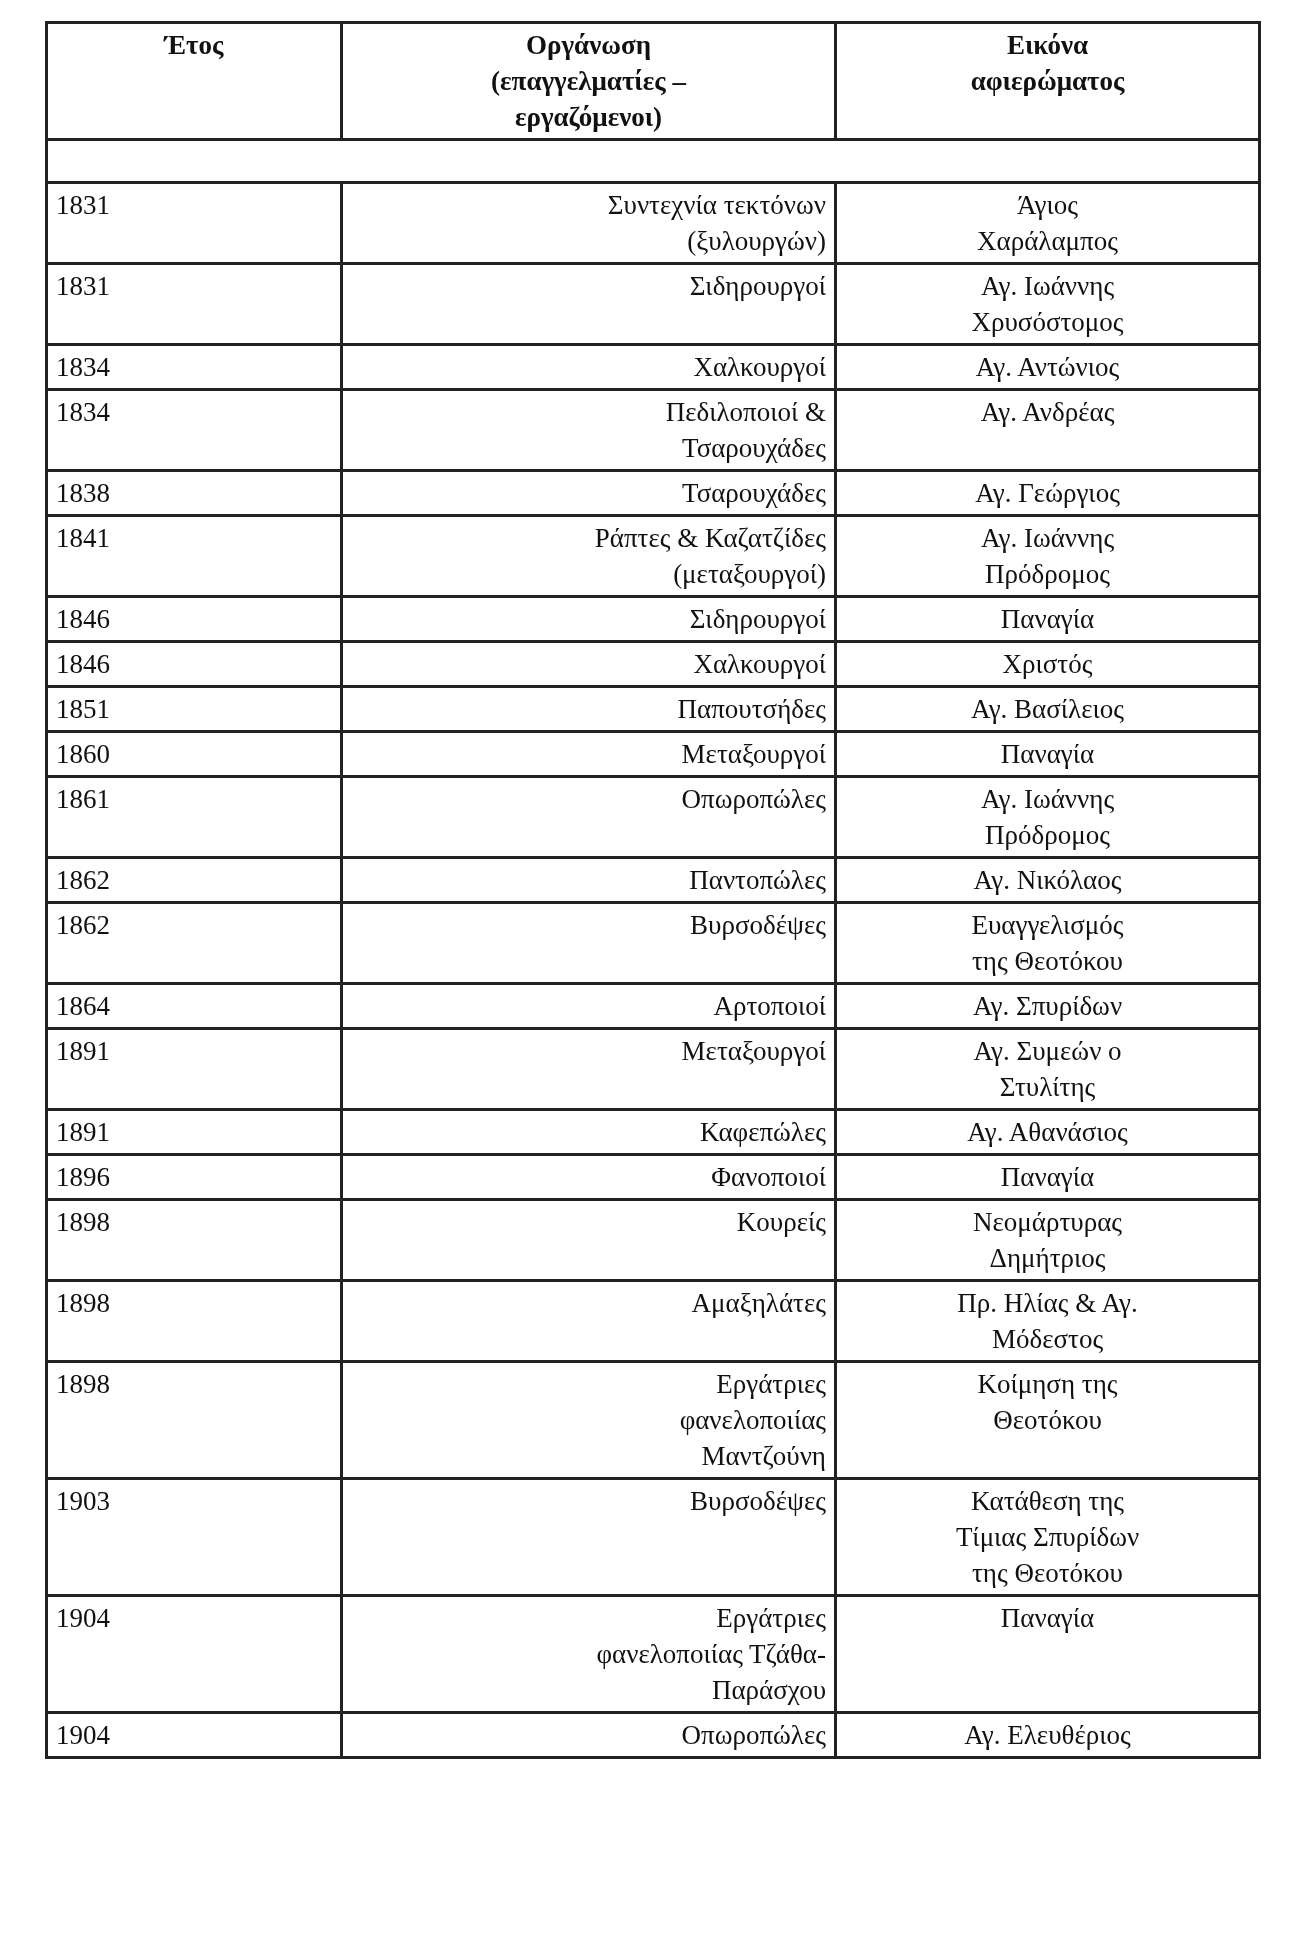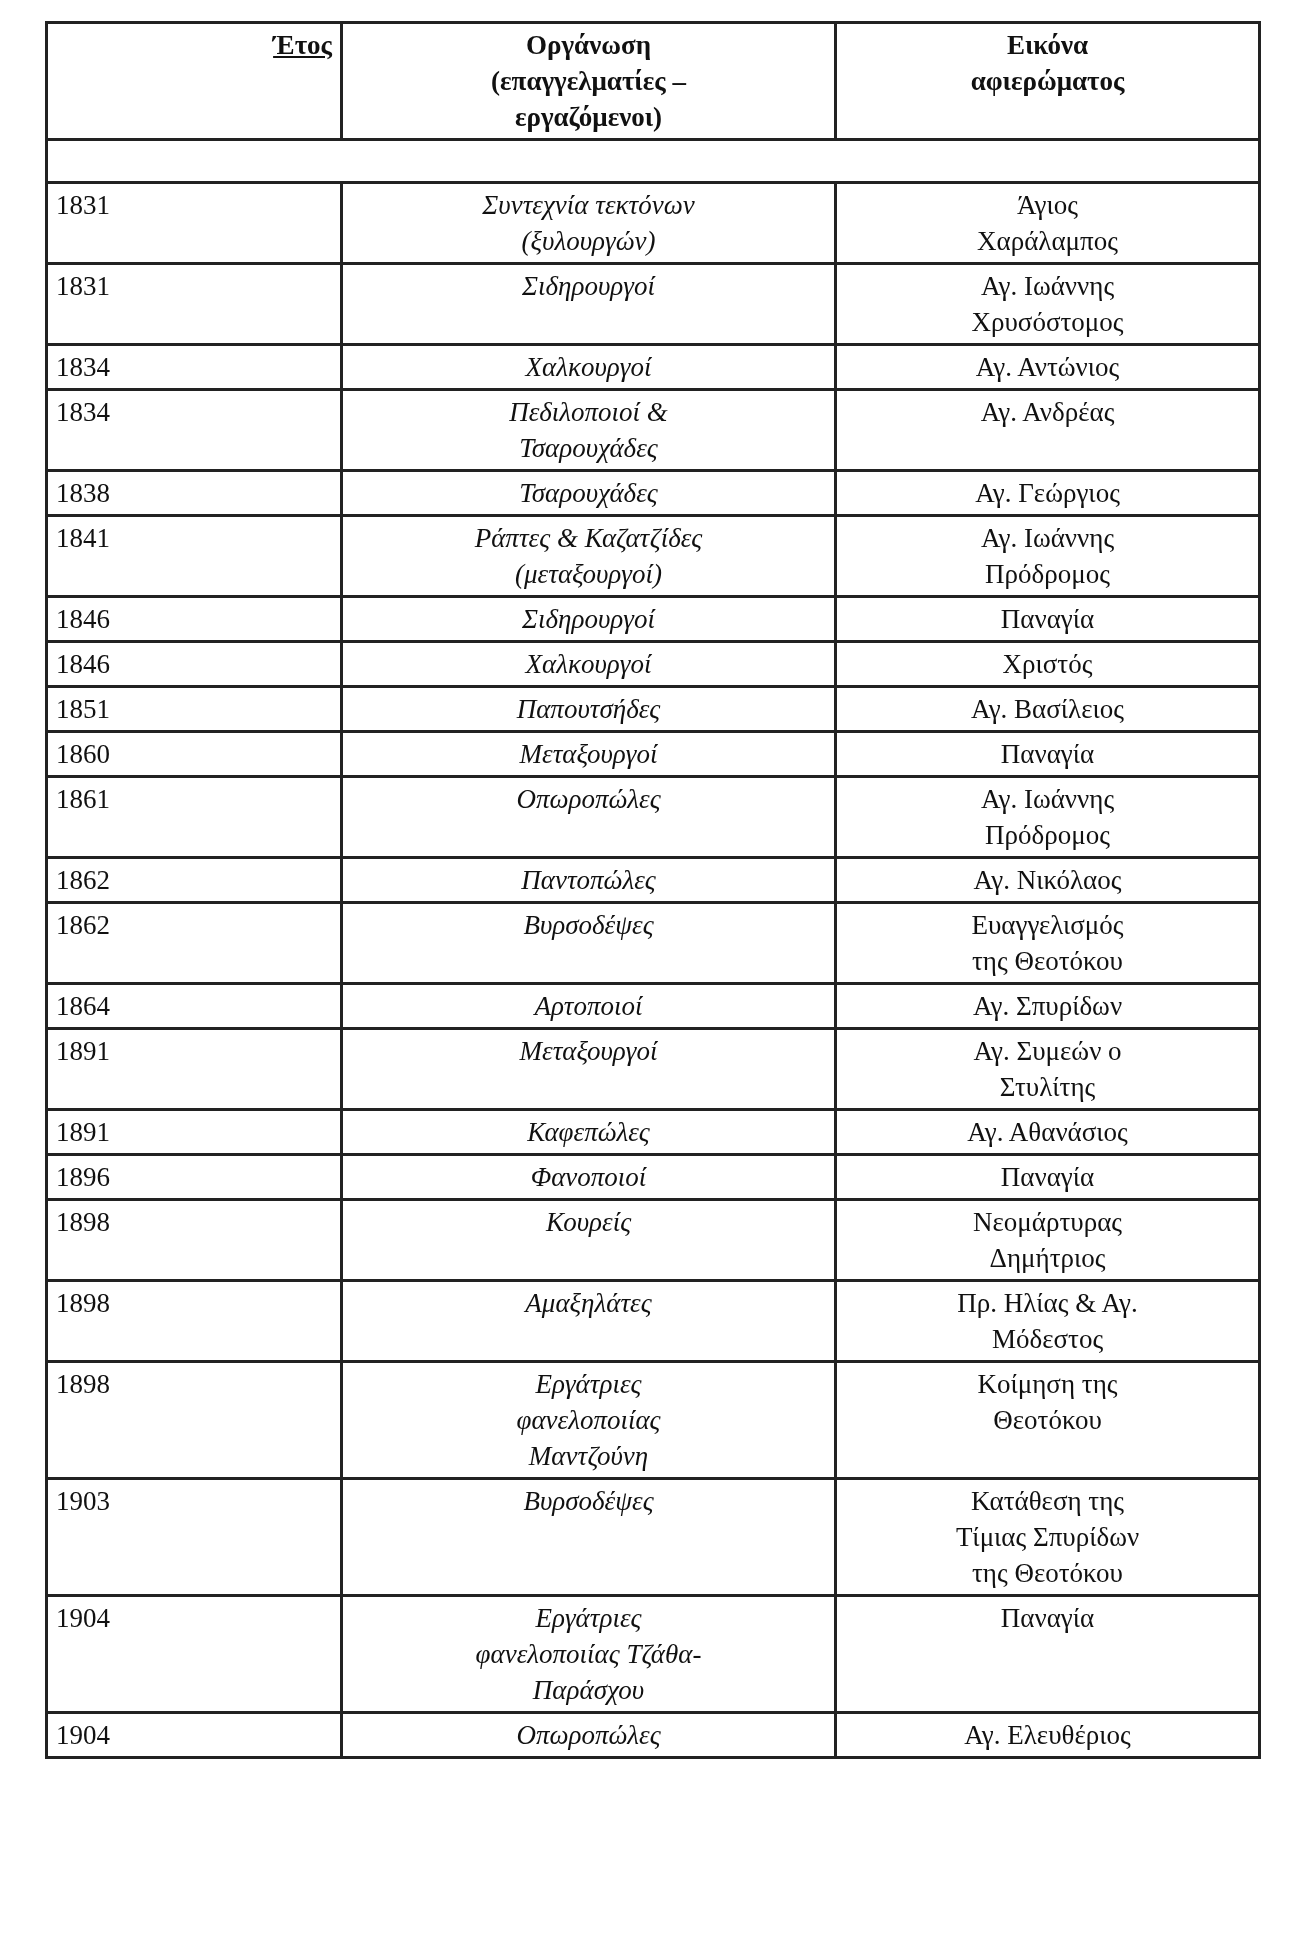--- a/index.html
+++ b/index.html
@@ -17,25 +17,25 @@
     border: 3px solid #222;
     vertical-align: top;
     padding: 3px 8px 3px 8px;
     line-height: 36px;
     font-weight: normal;
   }
   col.c-year { width: 295px; }
   col.c-org { width: 494px; }
   col.c-icon { width: 424px; }
   th { font-weight: bold !important; }
-  th.h-year { text-align: right; padding-left: 20px; text-decoration: underline; }
+  th.h-year { text-align: center; padding-left: 20px; }
   th.h-org { text-align: center; padding-right: 190px; padding-left: 10px; }
   th.h-icon { text-align: center; padding-right: 160px; padding-left: 10px; }
   td.year { text-align: left; padding-left: 20px; margin-top: 12px; }
-  td.org { text-align: center; padding-left: 10px; padding-right: 190px; font-style: italic; }
+  td.org { text-align: right; padding-left: 10px; padding-right: 190px; }
   td.icon { text-align: center; padding-left: 10px; padding-right: 160px; }
   tr.spacer td { height: 40px; padding: 0; }
   tr.header th { height: 106px; }
   .line { display: block; white-space: nowrap; }
 </style>
 </head>
 <body>
 
 <table class="guild">
   <colgroup>

